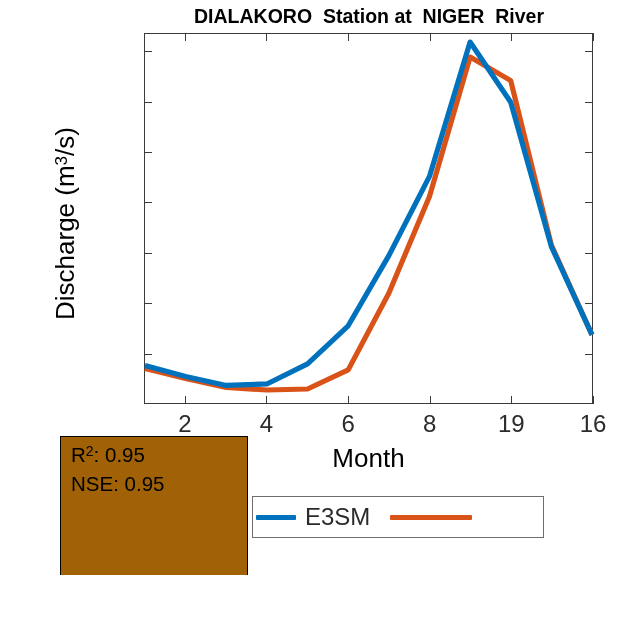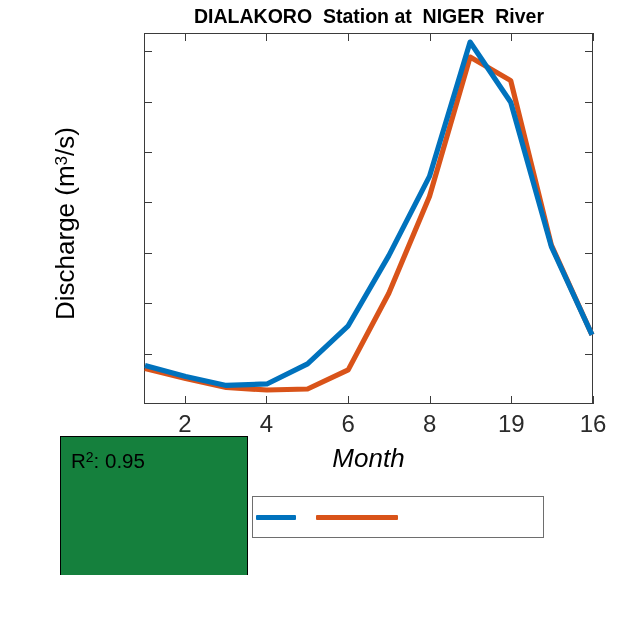--- a/index.html
+++ b/index.html
@@ -106,21 +106,20 @@
     vertical-align: 7px;
   }
   #xlabel {
     position: absolute;
     left: 120px;
     top: 443px;
     width: 449px;
     text-align: center;
     font-size: 26px;
     color: #000000;
-    font-style: italic;
   }
 
   
   #legend {
     position: absolute;
     left: 228px;
     top: 496px;
     width: 292px;
     height: 42px;
     border: 1.3px solid #6e6e6e;
@@ -151,23 +150,23 @@
   #legend-entry-1 .legend-label { margin-left: 9px; }
 
   
   #stats-box {
     position: absolute;
     left: 36px;
     top: 436px;
     width: 188px;
     height: 156px;
     border: 1.5px solid #000000;
-    background: #15803d;
+    background: #a16207;
     box-sizing: border-box;
-    padding: 6px 0 0 10px;
+    padding: 0 0 0 10px;
   }
   .stats-line {
     font-size: 20.5px;
     color: #000000;
     line-height: 29px;
     white-space: nowrap;
   }
   .stats-line sup {
     font-size: 14px;
     vertical-align: 6px;
@@ -226,23 +225,25 @@
       <div class="xtick top" style="left: 487.364px;"></div>
       <div class="xtick-label" style="left: 487.364px;">19</div>
       <div class="xtick" style="left: 569px;"></div>
       <div class="xtick top" style="left: 569px;"></div>
       <div class="xtick-label" style="left: 569px;">16</div>
     </div>
 
   <div id="legend">
     <div class="legend-entry" id="legend-entry-0">
       <span class="legend-swatch" style="background: rgb(0, 114, 189);"></span>
+      <span class="legend-label">E3SM</span>
     </div>
     <div class="legend-entry" id="legend-entry-1">
       <span class="legend-swatch" style="background: rgb(217, 83, 25);"></span>
     </div>
   </div>
 
   <div id="stats-box">
     <div class="stats-line"><span>R</span><sup>2</sup><span>: 0.95</span></div>
+    <div class="stats-line">NSE: 0.95</div>
   </div>
 
 </div>
 
 </body></html>

